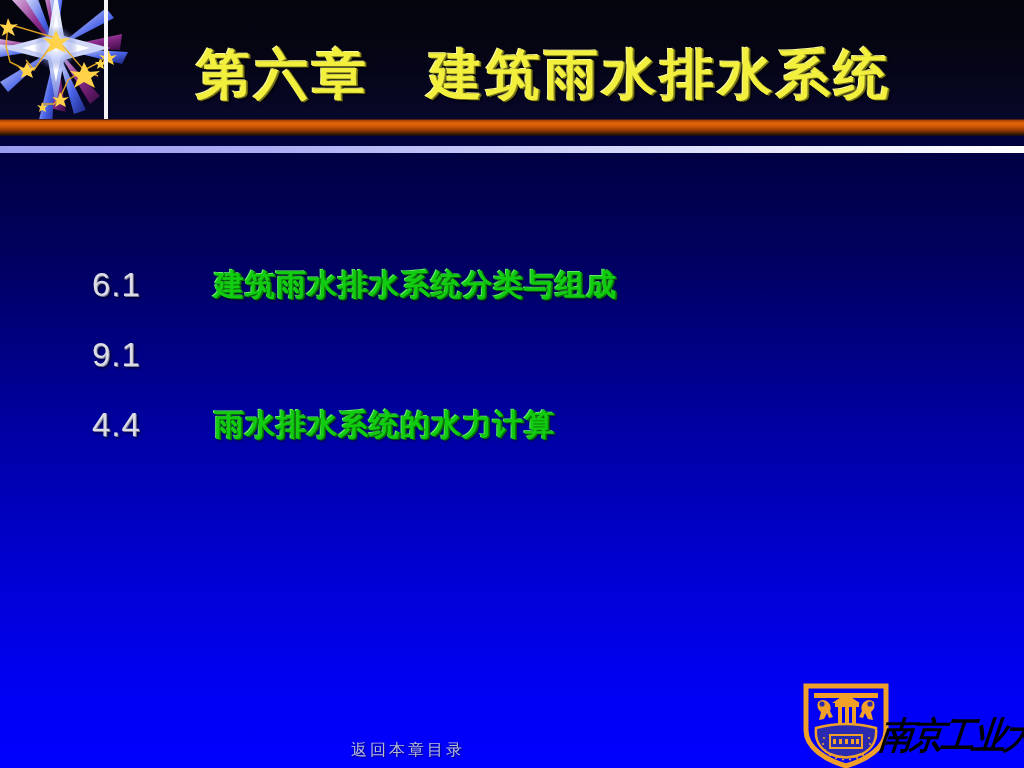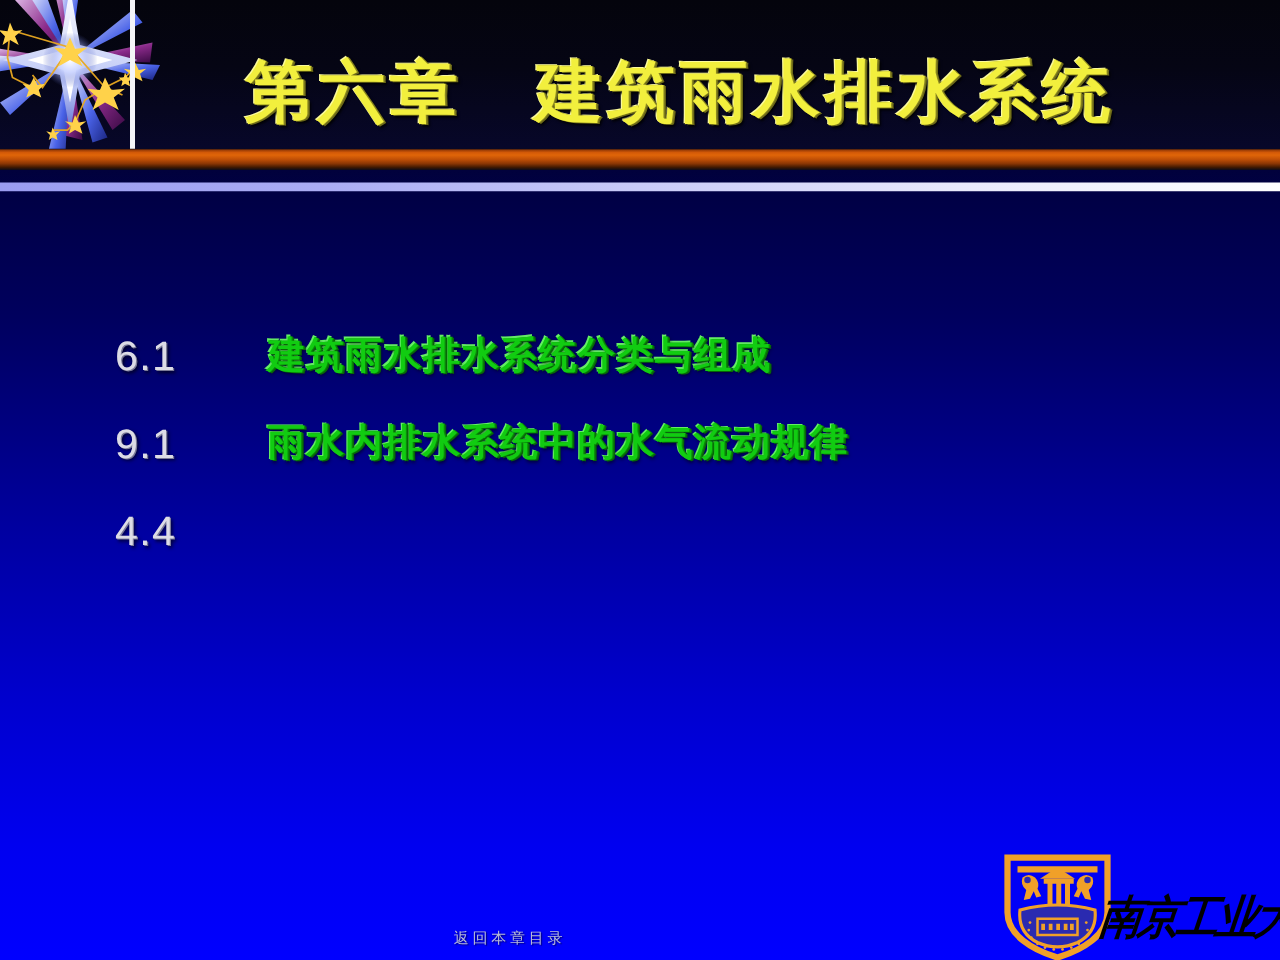--- a/index.html
+++ b/index.html
@@ -155,21 +155,21 @@
     margin-left: 26px;
   }
 
   
   .footer-link {
     position: absolute;
     left: 0;
     top: 740px;
     width: 816px;
     text-align: center;
-    font-size: 12px;
+    font-size: 16px;
     line-height: 20px;
     color: #b9bbd6;
     letter-spacing: 3px;
     text-shadow: 1px 1px 1px rgba(0,0,0,0.5);
   }
 
   
   .logo-wrap {
     position: absolute;
     left: 800px;
@@ -296,25 +296,25 @@
 
   <div class="content">
 
     <div class="row">
       <span class="row-num">6.1</span>
       <span class="row-text">建筑雨水排水系统分类与组成</span>
     </div>
 
     <div class="row">
       <span class="row-num">9.1</span>
-      <span class="row-text">雨水内排水系统中的水气流动规律</span>
     </div>
 
     <div class="row">
       <span class="row-num">4.4</span>
+      <span class="row-text">雨水排水系统的水力计算</span>
     </div>
 
   </div>
 
   <div class="footer-link">返回本章目录</div>
 
   <div class="logo-wrap">
 
     <div class="logo-shield">
       <svg width="92" height="86" viewBox="0 0 92 86" xmlns="http://www.w3.org/2000/svg">

